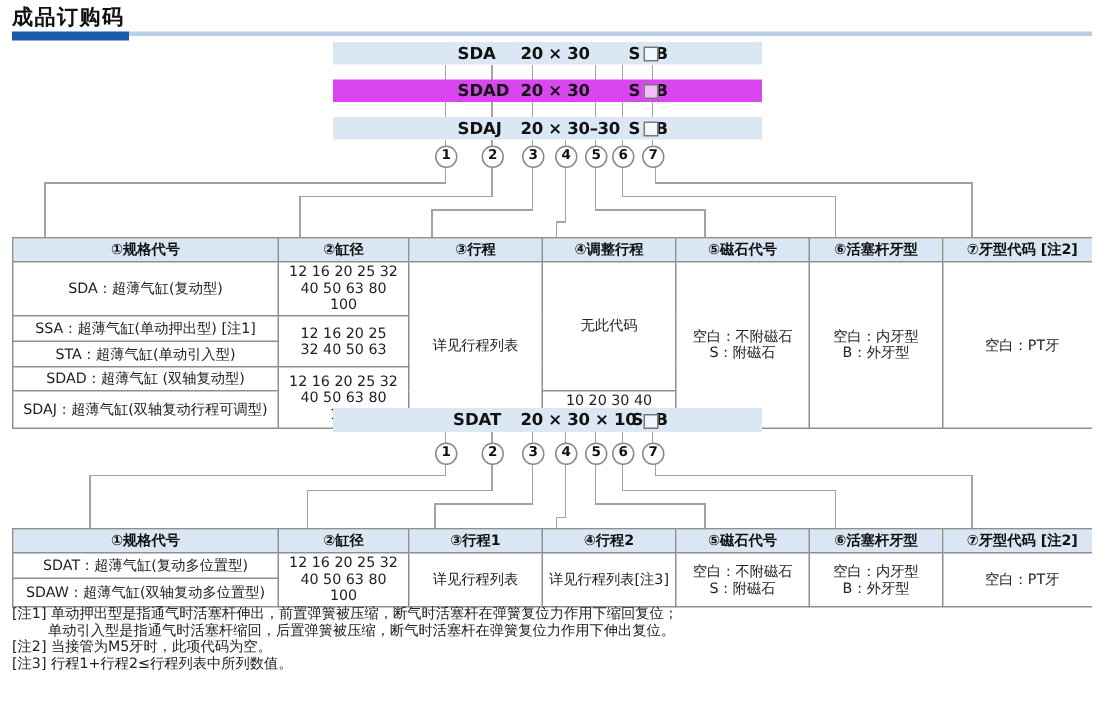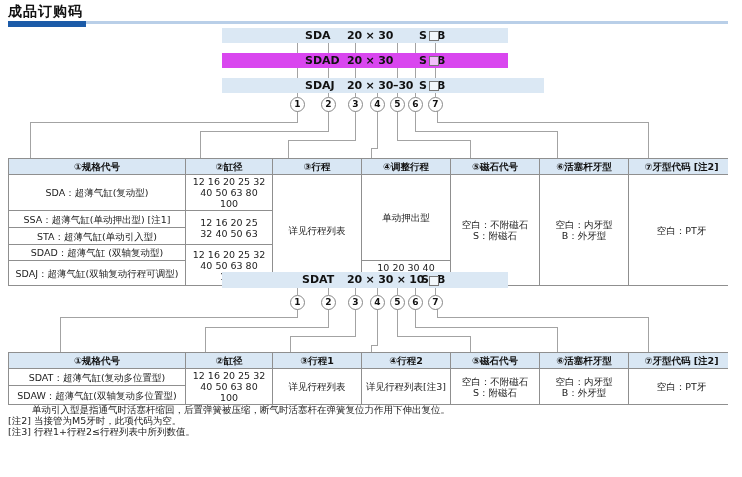--- a/index.html
+++ b/index.html
@@ -78,21 +78,21 @@
     <span class="seg c-b">B</span>
     <span class="c-box">□</span>
   </div>
   <div class="band" style="top:53px;background:#d946ef;">
     <span class="seg c-label">SDAD</span>
     <span class="seg c-size">20 × 30</span>
     <span class="seg c-s">S</span>
     <span class="seg c-b">B</span>
     <span class="c-box">□</span>
   </div>
-  <div class="band" style="top:78px;background:#dbe8f4;padding-left:36px;">
+  <div class="band" style="top:78px;background:#dbe8f4;">
     <span class="seg c-label">SDAJ</span>
     <span class="seg c-size">20 × 30–30</span>
     <span class="seg c-s">S</span>
     <span class="seg c-b">B</span>
     <span class="c-box">□</span>
   </div>
 
   <div class="circ" style="left:290px;top:97px;">1</div>
   <div class="circ" style="left:321px;top:97px;">2</div>
   <div class="circ" style="left:348px;top:97px;">3</div>
@@ -119,21 +119,21 @@
       <th>④调整行程</th>
       <th>⑤磁石代号</th>
       <th>⑥活塞杆牙型</th>
       <th>⑦牙型代码 [注2]</th>
     </tr>
     <tr style="height:21px;">
       <td>SDA：超薄气缸(复动型)</td>
       <td class="pre">12 16 20 25 32
 40 50 63 80 100</td>
       <td rowspan="5">详见行程列表</td>
-      <td rowspan="4">单动押出型</td>
+      <td rowspan="4">无此代码</td>
       <td rowspan="5" class="pre">空白：不附磁石
 S：附磁石</td>
       <td rowspan="5" class="pre">空白：内牙型
 B：外牙型</td>
       <td rowspan="5">空白：PT牙</td>
     </tr>
     <tr style="height:17px;">
       <td>SSA：超薄气缸(单动押出型) [注1]</td>
       <td rowspan="2" class="pre">12 16 20 25
 32 40 50 63</td>
@@ -202,18 +202,19 @@
 B：外牙型</td>
       <td rowspan="2">空白：PT牙</td>
     </tr>
     <tr style="height:17px;">
       <td>SDAW：超薄气缸(双轴复动多位置型)</td>
     </tr>
   </tbody>
     </table>
 
   <div class="notes">
+    <div>[注1] 单动押出型是指通气时活塞杆伸出，前置弹簧被压缩，断气时活塞杆在弹簧复位力作用下缩回复位；</div>
     <div class="indent">单动引入型是指通气时活塞杆缩回，后置弹簧被压缩，断气时活塞杆在弹簧复位力作用下伸出复位。</div>
     <div>[注2] 当接管为M5牙时，此项代码为空。</div>
     <div>[注3] 行程1+行程2≤行程列表中所列数值。</div>
   </div>
 
 </div>
 
 </body></html>

